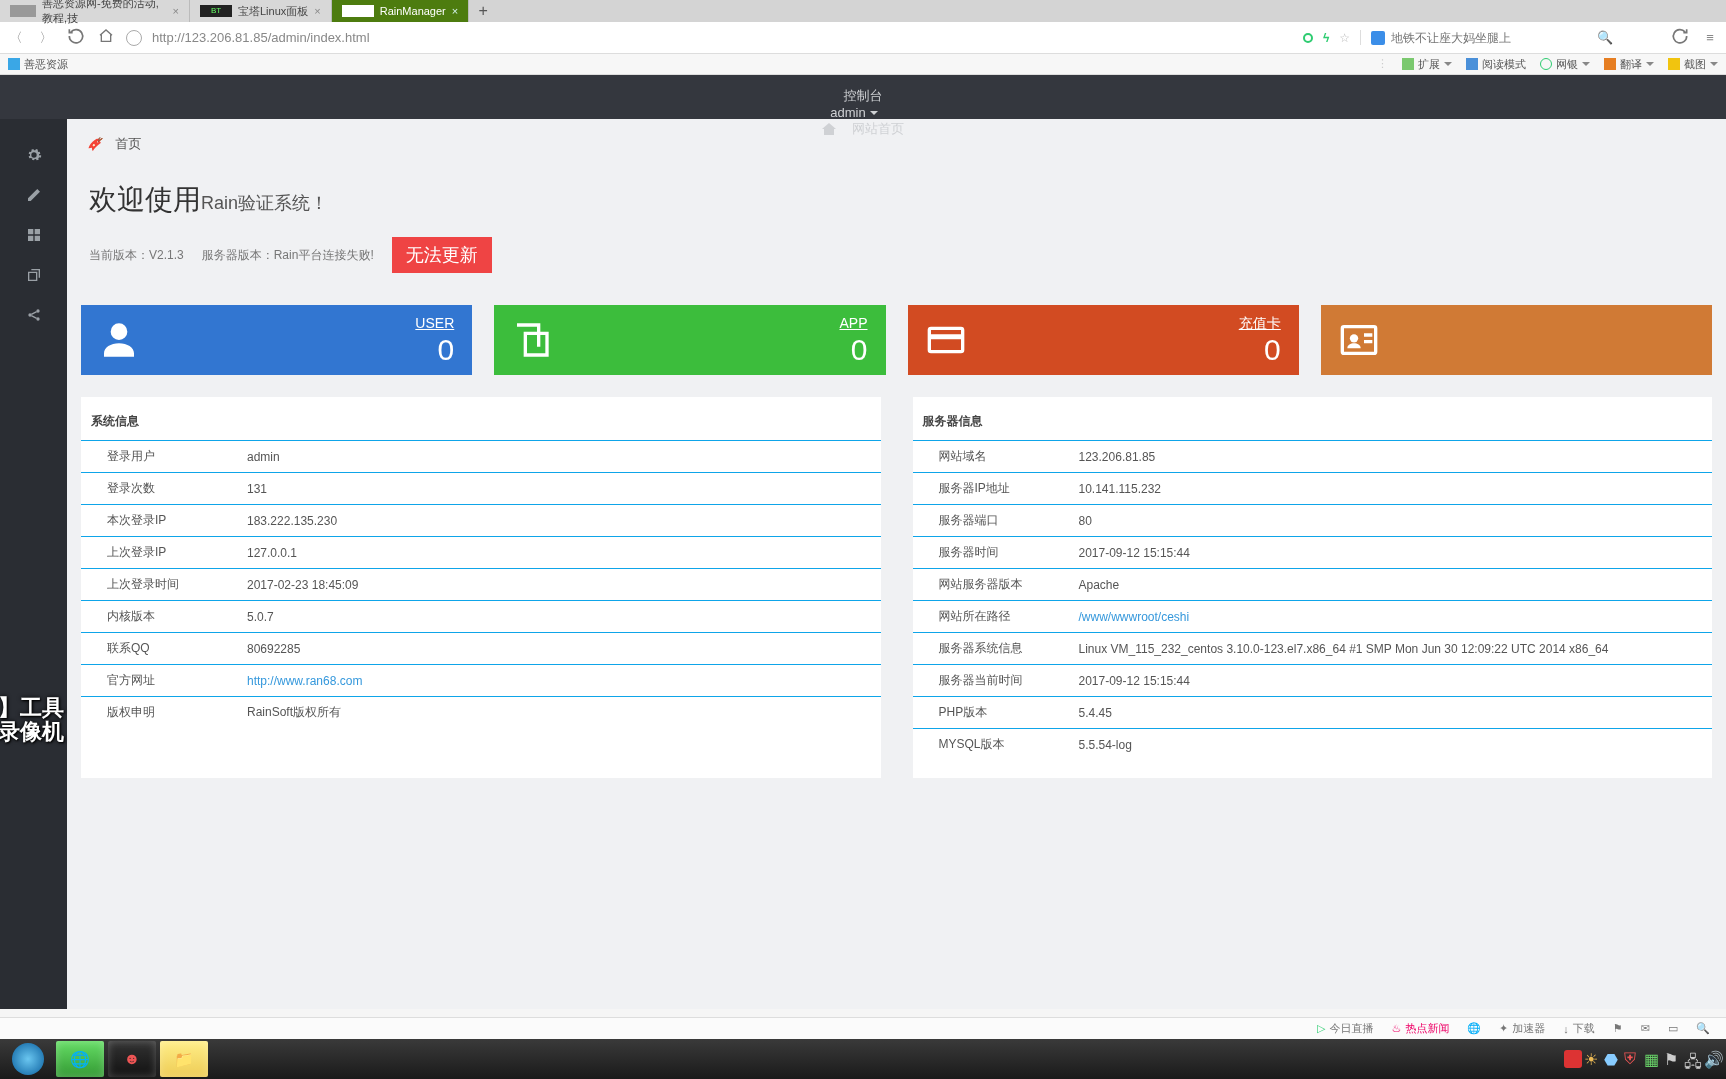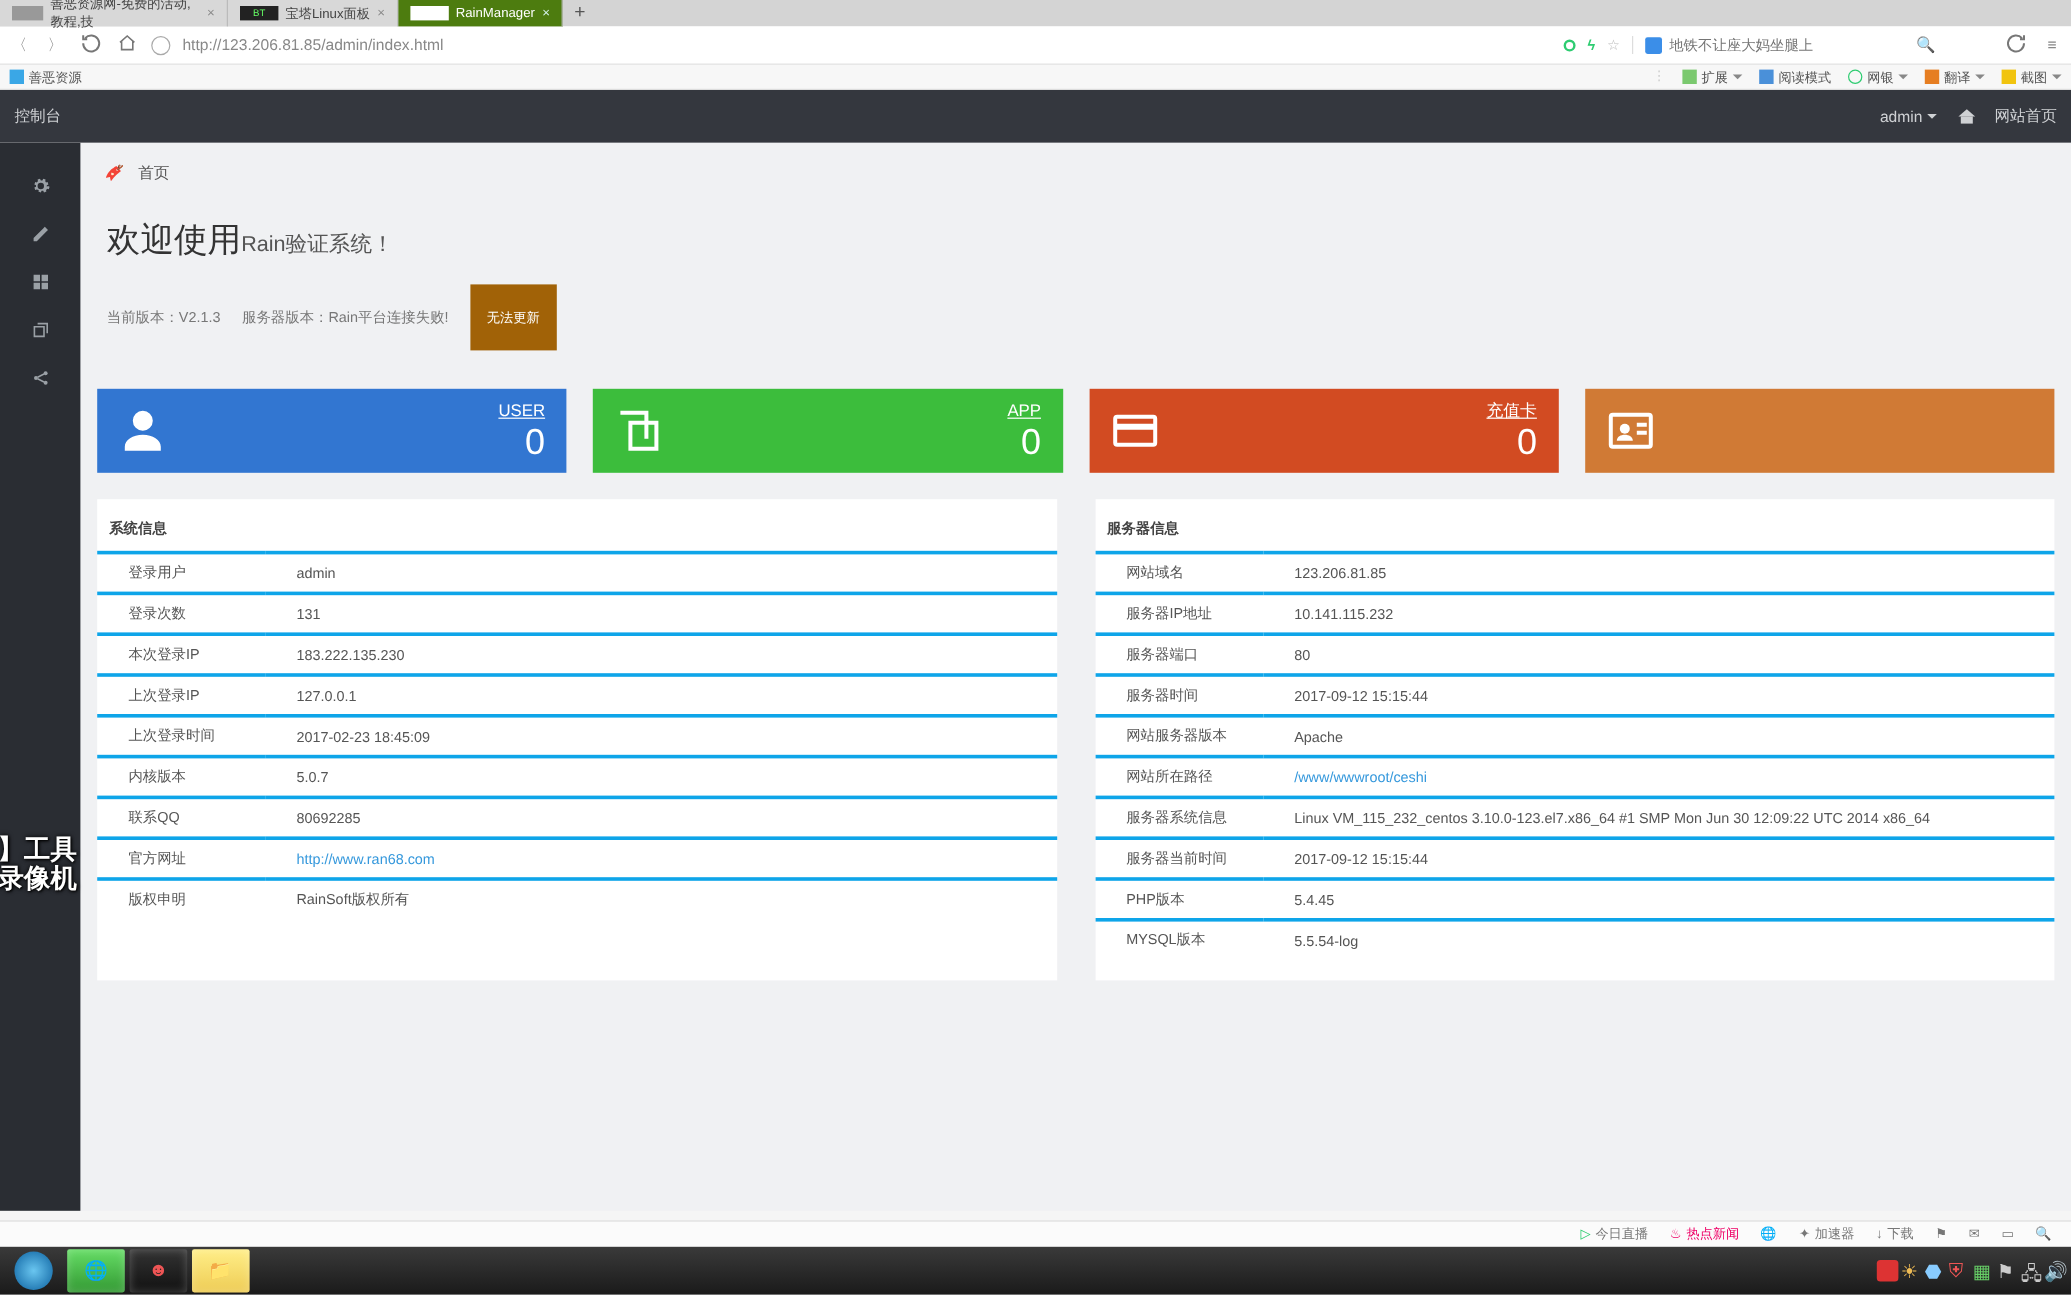--- a/index.html
+++ b/index.html
@@ -22,21 +22,21 @@
     .url-icons { display: flex; align-items: center; gap: 10px; color: #888; font-size: 12px; }
     .searchbox { display: flex; align-items: center; gap: 6px; border-left: 1px solid #ddd; padding-left: 10px; width: 300px; }
     .searchbox input { border: none; outline: none; font-size: 12px; width: 200px; color: #888; }
     
     .bookmarks { height: 21px; background: #f7f7f7; border-bottom: 1px solid #ddd; display: flex; align-items: center; justify-content: space-between; padding: 0 8px; font-size: 11px; color: #555; }
     .bm-item { display: flex; align-items: center; gap: 4px; }
     .bm-right { display: flex; gap: 14px; }
     .bm-ico { width: 12px; height: 12px; display: inline-block; }
     
     
-    .app-header { height: 44px; background: #34373e; color: #cfd1d4; display: flex; align-items: center; font-size: 13px; padding: 12px 12px; }
+    .app-header { height: 44px; background: #34373e; color: #cfd1d4; display: flex; align-items: center; font-size: 13px; padding: 12px 12px; flex-direction: column; }
     .app-header .brand { font-size: 13px; }
     .app-header .spacer { flex: 1; }
     .app-header .user { display: flex; align-items: center; gap: 4px; margin-right: 18px; cursor: pointer; }
     .app-header .site { display: flex; align-items: center; gap: 16px; cursor: pointer; }
     .caret-down { width: 0; height: 0; border-left: 4px solid transparent; border-right: 4px solid transparent; border-top: 4px solid #cfd1d4; display: inline-block; }
     .home-ic { width: 14px; height: 12px; display: inline-block; position: relative; }
     .home-ic::before { content: ''; position: absolute; top: 0; left: 0; border-left: 7px solid transparent; border-right: 7px solid transparent; border-bottom: 6px solid #cfd1d4; }
     .home-ic::after { content: ''; position: absolute; bottom: 0; left: 2px; width: 10px; height: 6px; background: #cfd1d4; }
     
     
@@ -45,37 +45,37 @@
     .side-ic { width: 16px; height: 16px; color: #9aa0a6; fill: #9aa0a6; cursor: pointer; }
     
     .main { flex: 1; overflow: auto; padding: 0 14px 20px 14px; }
     .breadcrumb { display: flex; align-items: center; gap: 12px; padding: 16px 6px 10px 6px; font-size: 13px; color: #555; }
     .tag-ic { transform: rotate(90deg); display: inline-block; }
     
     .hero { padding: 10px 8px 6px 8px; margin-top: 8px; }
     .hero h1 { font-weight: 400; font-size: 28px; color: #333; display: inline; }
     .hero h1 .sub { font-size: 18px; font-weight: 400; color: #555; }
     .hero .meta { margin-top: 18px; font-size: 12px; color: #777; display: flex; gap: 18px; align-items: center; }
-    .btn-primary { background: #a16207; color: #fff; padding: 20px 14px; font-size: 11px; border: none; cursor: pointer; }
+    .btn-primary { background: #ef4444; color: #fff; padding: 6px 14px; font-size: 18px; border: none; cursor: pointer; }
     
     .cards { display: flex; gap: 22px; margin: 26px 0 22px 0; }
     .card { height: 70px; flex: 1 1 0; color: #fff; display: flex; align-items: center; padding: 0 18px; position: relative; min-width: 0; }
     .card .cic { width: 40px; height: 40px; }
     .card .clabel { position: absolute; top: 10px; right: 18px; font-size: 14px; text-decoration: underline; }
     .card .cval { position: absolute; bottom: 8px; right: 18px; font-size: 30px; font-weight: 400; }
     .c-blue { background: #3276d1; }
     .c-green { background: #3cbd3c; align-items: center; }
     .c-orange { background: #d24b22; }
     .c-brown { background: #d07a35; min-width: 260px; }
     
     .panels { display: flex; gap: 32px; }
     .panel { flex: 1; background: #fff; padding: 8px 0 18px 0; font-size: 12px; }
     .panel h3 { font-size: 12px; font-weight: 700; padding: 8px 10px 10px 10px; color: #444; }
     table { width: 100%; border-collapse: collapse; }
-    td { padding: 7px 26px; border-top: 3px solid #0ea5e9; color: #555; vertical-align: middle; }
+    td { padding: 7px 26px; border-top: 1px solid #0ea5e9; color: #555; vertical-align: middle; }
     td:first-child { width: 140px; color: #555; }
     td a { color: #3598dc; text-decoration: none; }
     
     
     .browser-bottom { position: absolute; bottom: 40px; left: 0; right: 0; height: 22px; background: #fbfbfb; border-top: 1px solid #ddd; display: flex; justify-content: flex-end; align-items: center; gap: 18px; padding: 0 16px; font-size: 11px; color: #777; }
     .bb-item { display: flex; align-items: center; gap: 4px; }
     .bb-red { color: #e06; }
     
     
     .taskbar { position: absolute; bottom: 0; left: 0; right: 0; height: 40px; background: linear-gradient(#3a3a3a,#1a1a1a); display: flex; align-items: center; padding: 0 4px; gap: 4px; }

